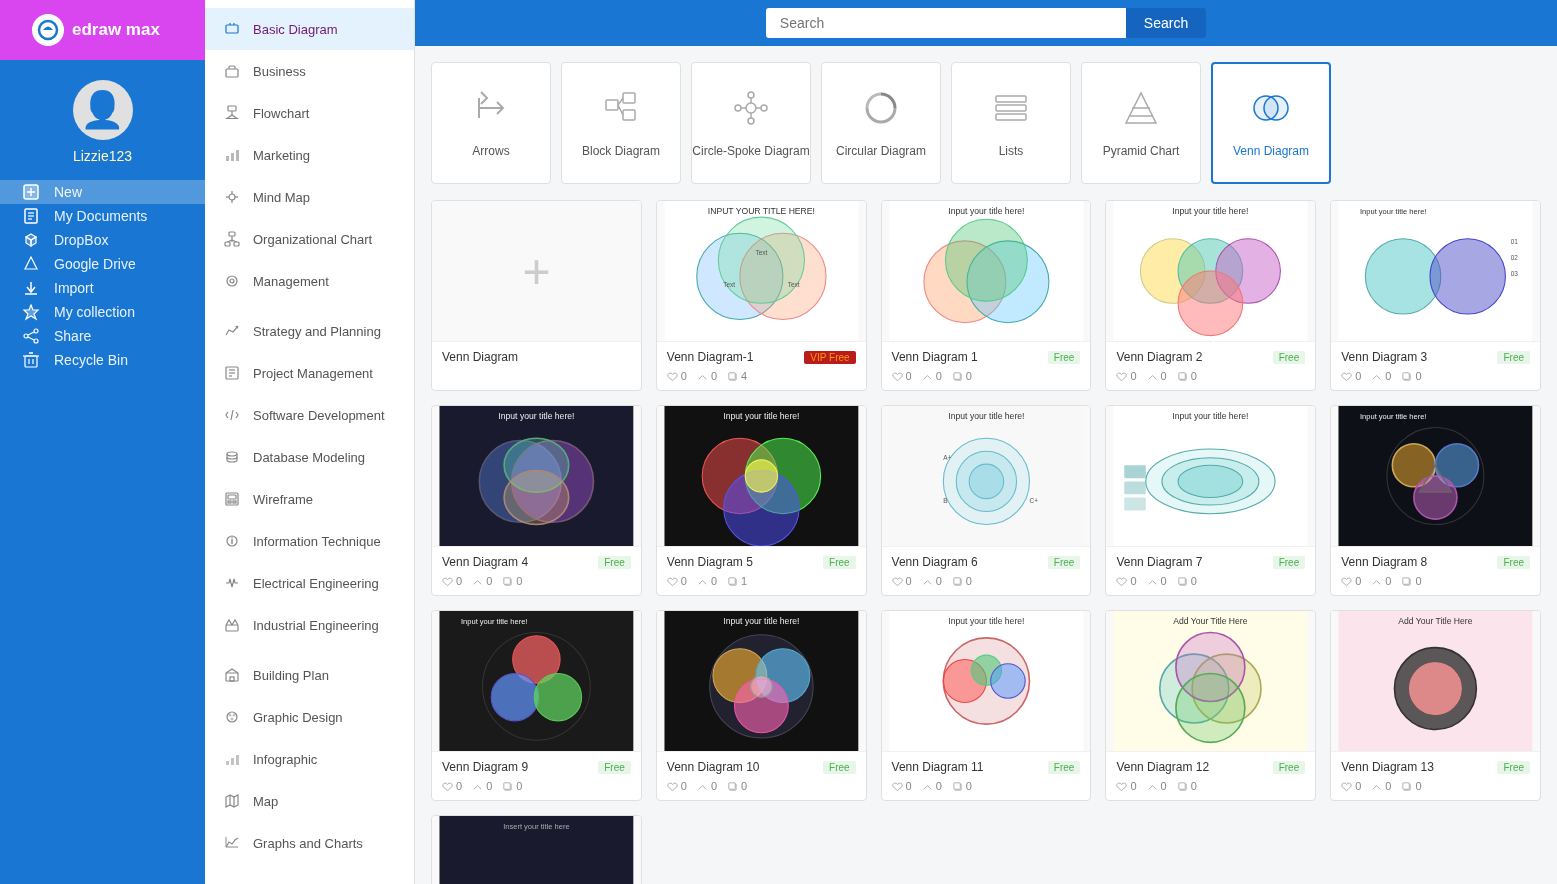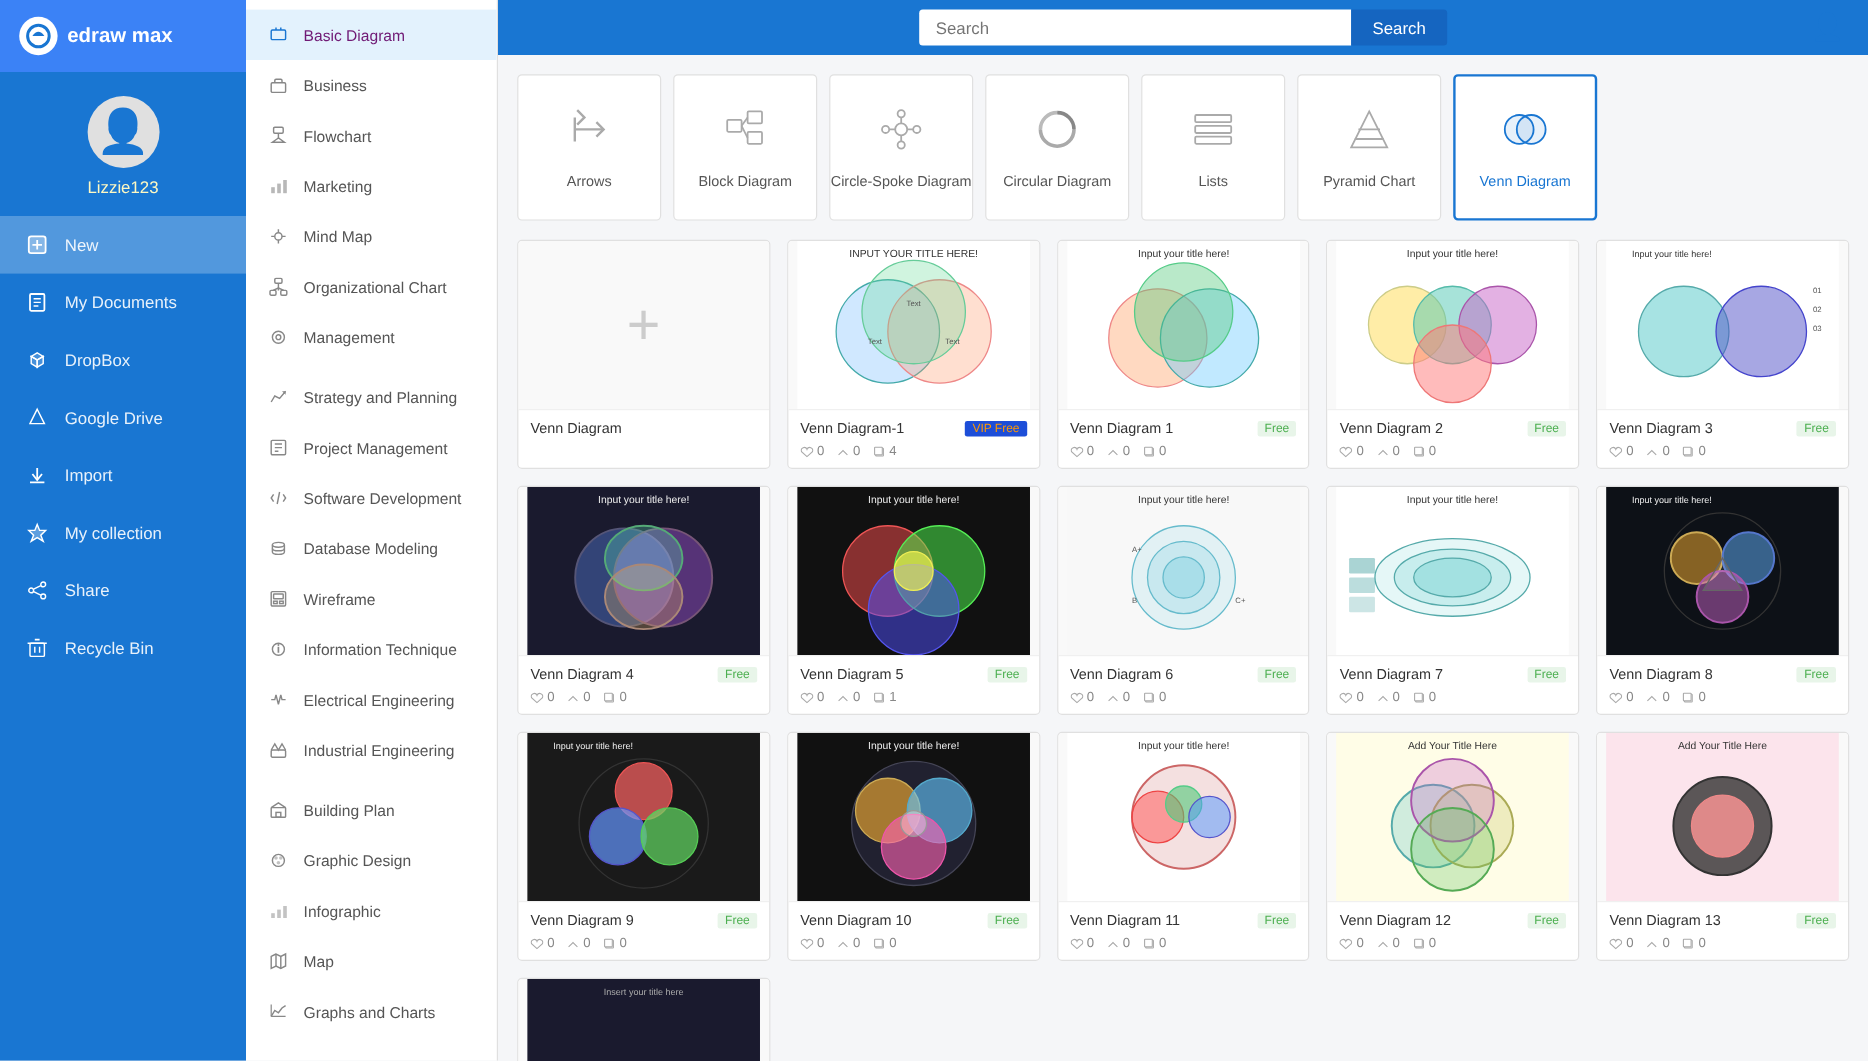--- a/index.html
+++ b/index.html
@@ -11,22 +11,22 @@
       background: #1976d2;
       display: flex;
       flex-direction: column;
       color: white;
       flex-shrink: 0;
       overflow-y: auto;
     }
     .sidebar-header {
       display: flex;
       align-items: center;
-      padding: 14px 16px;
-      background: #3b82f6;
+      padding: 14px 32px;
+      background: #d946ef;
     }
     .sidebar-logo {
       width: 32px; height: 32px;
       background: white;
       border-radius: 50%;
       display: flex; align-items: center; justify-content: center;
       margin-right: 8px;
       flex-shrink: 0;
     }
     .app-name {
@@ -56,21 +56,21 @@
       font-size: 14px;
       color: #fef9c3;
     }
     .sidebar-nav {
       display: flex;
       flex-direction: column;
     }
     .nav-item {
       display: flex;
       align-items: center;
-      padding: 13px 20px;
+      padding: 1px 20px;
       cursor: pointer;
       color: rgba(255,255,255,0.9);
       font-size: 14px;
       transition: background 0.15s;
     }
     .nav-item.active { background: rgba(255,255,255,0.25); }
     .nav-icon {
       width: 22px; height: 22px;
       margin-right: 12px;
       display: flex; align-items: center; justify-content: center;
@@ -236,21 +236,21 @@
       font-weight: 500;
     }
     .template-badge {
       font-size: 10px;
       padding: 1px 6px;
       border-radius: 2px;
       background: #e8f5e9;
       color: #4caf50;
     }
     .template-badge.vip {
-      background: #1d4ed8;
+      background: #b91c1c;
       color: #ff9800;
       text-align: center;
     }
     .template-stats {
       display: flex;
       gap: 10px;
       font-size: 11px;
       color: #888;
     }
     .stat-item {

